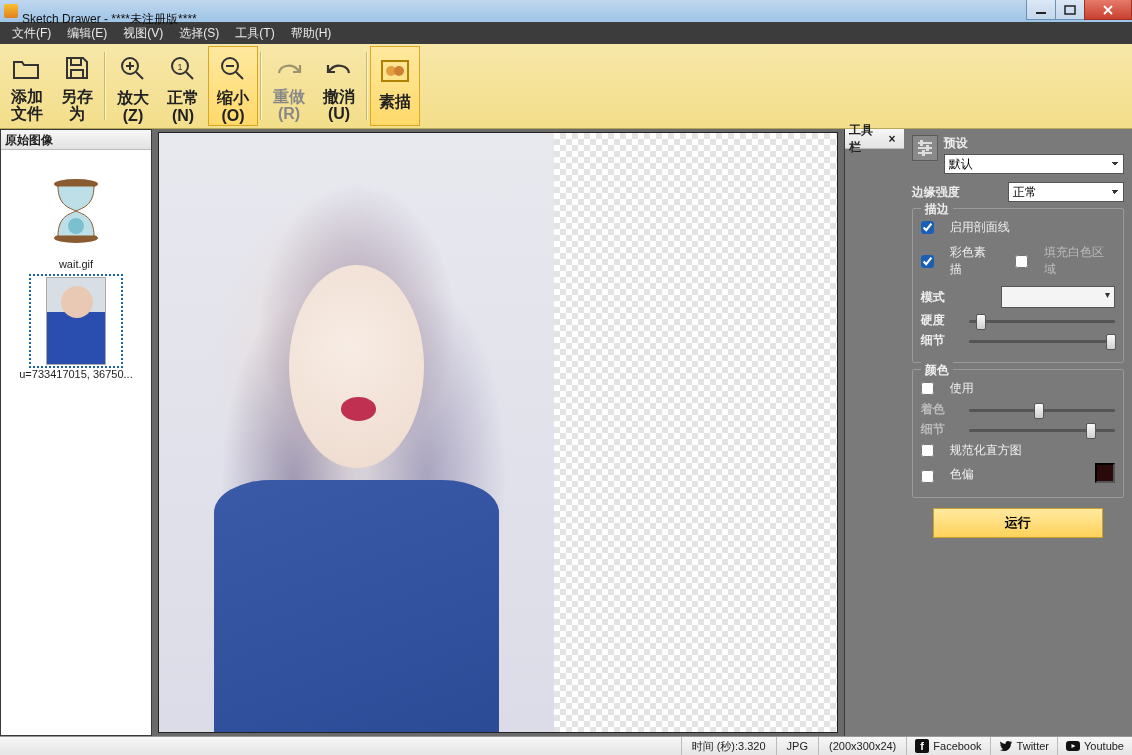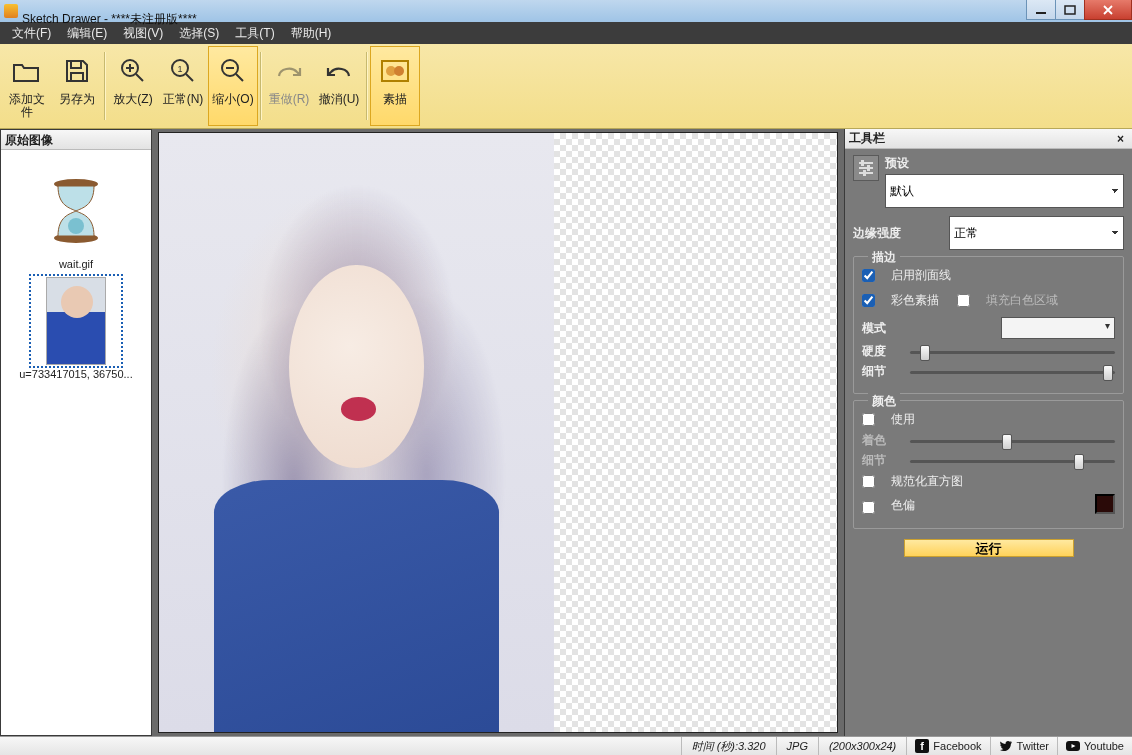--- a/index.html
+++ b/index.html
@@ -17,21 +17,21 @@
 
 
 .menubar { height: 22px; background: #3c3c3c; display: flex; align-items: center; padding: 0 4px; }
 .menubar .menu-item { color: #eaeaea; font-size: 12px; padding: 2px 8px; cursor: default; }
 
 
 .toolbar { height: 85px; background: linear-gradient(#f7e7a8,#f3de8a); border-bottom: 1px solid #b7a85a; display: flex; align-items: stretch; padding: 2px; }
 .tool-btn { width: 50px; display: flex; flex-direction: column; align-items: center; justify-content: flex-start; padding: 4px 2px 2px; border: 1px solid transparent; cursor: pointer; }
 .tool-btn.active { background: linear-gradient(#ffe9a0,#ffd96a); border: 1px solid #dca720; }
 .tool-btn .ico { width: 32px; height: 32px; display:flex;align-items:center;justify-content:center; margin: 4px 0 6px; }
-.tool-btn .lbl { font-size: 12px; color: #222; text-align:center; line-height:1.1; }
+.tool-btn .lbl { font-size: 16px; color: #222; text-align:center; line-height:1.1;font-weight:bold; }
 .tool-btn.disabled .lbl { color:#888; }
 .tool-btn.disabled .ico { opacity:.45; }
 .tool-sep { width: 2px; margin: 6px 2px; border-left: 1px solid #c7b96f; border-right: 1px solid #fff4c5; }
 
 
 .main { position: absolute; top: 129px; bottom: 19px; left:0; right:0; display:flex; }
 .left-panel { width: 152px; background: #fff; border: 1px solid #3a3a3a; display:flex; flex-direction:column; }
 .panel-header { height: 20px; background: linear-gradient(#f7f7f7,#e3e3e3); border-bottom:1px solid #bbb; font-size:12px; font-weight:bold; padding:2px 4px; color:#222;}
 .thumbs { flex:1; overflow:auto; padding:16px; text-align:center; }
 .thumb { margin-bottom: 6px; font-size: 11px; color:#222; }
@@ -57,50 +57,50 @@
 .sketch-img .face { position:absolute; left:33%; top:22%; width:34%; height:34%; border-radius:50%; background: radial-gradient(circle at 45% 40%, #f7ece4, #eedacd);}
 .sketch-img .lips { position:absolute; left:46%; top:44%; width:9%; height:4%; border-radius:50%; background:#c03050;}
 .sketch-img .shirt { position:absolute; left:14%; top:58%; width:72%; height:45%; background:
   linear-gradient(160deg,#3a5aa8,#2b4a96); border-radius: 20% 20% 0 0 / 12% 12% 0 0;}
 .checker { flex:1; background-image:
   linear-gradient(45deg,#e3e3e3 25%,transparent 25%,transparent 75%,#e3e3e3 75%),
   linear-gradient(45deg,#e3e3e3 25%,transparent 25%,transparent 75%,#e3e3e3 75%);
   background-color:#fff; background-size:12px 12px; background-position:0 0,6px 6px;}
 
 
-.right-panel { width: 288px; background:#7a7a7a; border-left:1px solid #3a3a3a; color:#eee; font-size:12px; display:flex; flex-direction:column;}
+.right-panel { width: 288px; background:#7a7a7a; border-left:1px solid #3a3a3a; color:#eee; font-size:12px; display:flex; flex-direction:row;}
 .right-panel .panel-header { background: linear-gradient(#f7f7f7,#e3e3e3); color:#222; display:flex; justify-content:space-between; align-items:center;}
 .right-panel .panel-header .x { font-family: Arial; cursor:pointer; padding:0 4px;}
 .props { padding: 6px 8px 10px; }
 .preset-row { display:flex; align-items:flex-start; gap:6px; margin-bottom:8px;}
 .preset-row .gear { width:26px; height:26px; background:#8a8a8a; border:1px solid #5a5a5a; display:flex; align-items:center; justify-content:center;}
 .preset-row .col { flex:1; }
 .preset-row .plabel { font-size:12px; font-weight:bold; margin-bottom:2px;}
-.select { width:100%; height:34px; background:#fff; color:#000; border:1px solid #555; font-size:12px; padding:0 4px; appearance:none; background-image: linear-gradient(45deg,transparent 50%,#333 50%),linear-gradient(-45deg,transparent 50%,#333 50%); background-position: right 8px center, right 4px center; background-size:4px 4px; background-repeat:no-repeat;}
+.select { width:100%; height:20px; background:#fff; color:#000; border:1px solid #555; font-size:12px; padding:0 4px; appearance:none; background-image: linear-gradient(45deg,transparent 50%,#333 50%),linear-gradient(-45deg,transparent 50%,#333 50%); background-position: right 8px center, right 4px center; background-size:4px 4px; background-repeat:no-repeat;}
 .row { display:flex; align-items:center; margin: 4px 0; gap:6px;}
 .row .lab { width: 90px; font-weight:bold;}
 .group { border:1px solid #9a9a9a; border-radius:2px; padding: 6px 8px 10px; margin: 6px 0; position:relative;}
-.group > .gtitle { position:absolute; top:-8px; left:14px; background:#7a7a7a; padding:0 4px; font-weight:bold;}
+.group > .gtitle { position:absolute; top:-8px; left:8px; background:#7a7a7a; padding:0 4px; font-weight:bold;}
 .chk { display:flex; align-items:center; gap:16px; margin:4px 0;}
 .chk input { width:13px; height:13px; accent-color:#1a5fb4;}
 .chk.disabled { color:#bbb;align-items:center; }
 .pattern-box { width:114px; height:22px; background:#f4f4f4; border:1px solid #555; position:relative;}
 .pattern-box::after { content:"▾"; position:absolute; right:4px; top:2px; font-size:10px; color:#333;}
 .slider-row { display:flex; align-items:center; gap:8px; margin:3px 0;}
 .slider-row .slab { width:40px; font-weight:bold;}
 .slider-row.disabled { color:#bbb;}
 .slider { flex:1; height:16px; position:relative;}
 .slider .track { position:absolute; left:0; right:0; top:7px; height:3px; background:#555; border-radius:2px;}
 .slider .thumb { position:absolute; top:1px; width:10px; height:16px; background:linear-gradient(#fafafa,#cfcfcf); border:1px solid #555; border-radius:2px;}
 .swatch { width:20px; height:20px; background:#2a0a08; border:2px inset #555; margin-left:auto;}
-.run-btn { display:block; margin: 10px auto 4px; width: 170px; height:18px; background:linear-gradient(#ffe9a0,#ffd25a); border:1px solid #caa030; font-size:13px; font-weight:bold; cursor:pointer;}
+.run-btn { display:block; margin: 10px auto 4px; width: 170px; height:30px; background:linear-gradient(#ffe9a0,#ffd25a); border:1px solid #caa030; font-size:13px; font-weight:bold; cursor:pointer;}
 
 
 .statusbar { position:absolute; left:0; right:0; bottom:0; height:19px; background:linear-gradient(#f7f7f7,#e5e5e5); border-top:1px solid #999; display:flex; align-items:center; font-size:11px; color:#222;}
-.statusbar .seg { padding: 0 10px; border-left:1px solid #bbb; height:100%; display:flex; align-items:center;font-style:italic;}
+.statusbar .seg { padding: 0 10px; border-left:1px solid #bbb; height:100%; display:flex; align-items:center;}
 .statusbar .spacer { flex:1; }
 .social { display:flex; align-items:center; gap:4px; padding:0 8px; border-left:1px solid #bbb; height:100%;}
 .social .sico { width:14px; height:14px; display:flex;align-items:center;justify-content:center;}
 </style>
 </head>
 <body>
 
 <div class="titlebar">
   <div class="app-icon"></div>
   <div class="title">Sketch Drawer - ****未注册版****</div>

